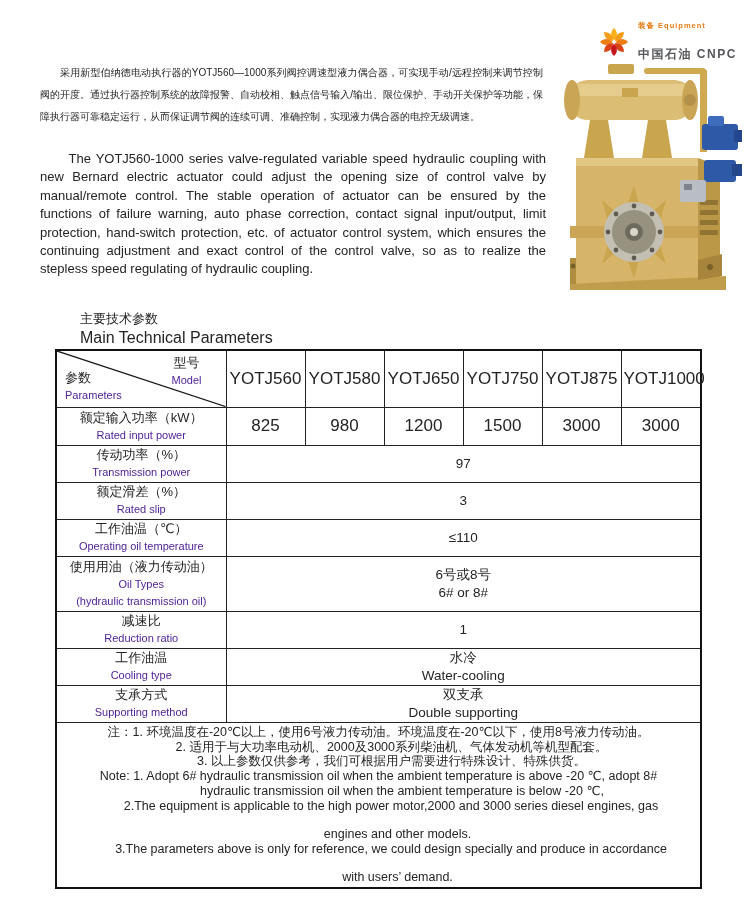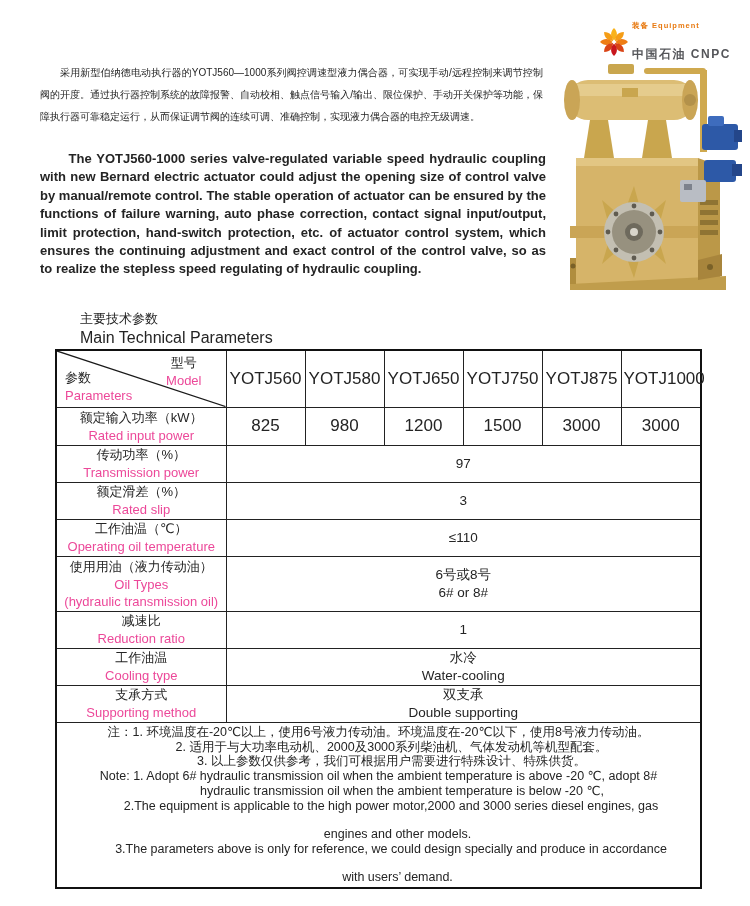--- a/index.html
+++ b/index.html
@@ -5,50 +5,50 @@
   * { margin:0; padding:0; box-sizing:border-box; }
   html,body { background:#e9e9e9; }
   .page {
     position:relative; width:750px; height:906px; margin:0 auto;
     background:#ffffff; overflow:hidden;
     font-family:"Liberation Sans","DejaVu Sans",sans-serif;
     color:#262626;
   }
 
   
-  .logo { position:absolute; left:597px; top:21px; display:flex; align-items:center; gap:1px; }
+  .logo { position:absolute; left:597px; top:21px; display:flex; align-items:center; gap:7px; }
   .logo-text-equip { font-size:7.5px; color:#e87a11; letter-spacing:1px; font-weight:bold; }
   .logo-text-name  { font-size:12px; color:#55565a; font-weight:bold; letter-spacing:1.5px; margin-top:15px; }
 
   
   .intro-zh {
     position:absolute; left:40px; top:62px; width:503px;
     font-size:10px; line-height:22px; text-align:justify; text-indent:2em; color:#242424;
   }
   .intro-en {
     position:absolute; left:40px; top:150px; width:506px;
-    font-size:13px; line-height:18.4px; text-align:justify; text-indent:2.2em; color:#242424;font-weight:bold;
+    font-size:13px; line-height:18.4px; text-align:justify; text-indent:2.2em; color:#242424;
   }
 
   
   .photo { position:absolute; left:556px; top:62px; width:190px; height:228px; }
 
   
   .sec-zh { position:absolute; left:80px; top:310px; font-size:13px; color:#242424; }
   .sec-en { position:absolute; left:80px; top:329px; font-size:16px; color:#242424; }
 
   
   table.spec {
     position:absolute; left:55px; top:349px; width:645px; height:540px;
     border-collapse:collapse; table-layout:fixed;
     border:2px solid #111;
   }
   table.spec td { border:1px solid #222; text-align:center; vertical-align:middle; padding:0 2px; }
   .lbl-zh { font-size:13px; line-height:18px; color:#242424; }
-  .lbl-en { font-size:13px; line-height:17px; color:#ec4899; }
+  .lbl-en { font-size:11px; line-height:17px; color:#4c1d95; }
   .val    { font-size:17px; color:#242424; }
   .val-line { font-size:13.5px; line-height:18px; color:#242424; }
 
   
   td.corner { position:relative; padding:0; }
   .diag { position:absolute; inset:0; width:100%; height:100%; }
   .corner-top  { position:absolute; top:3px;  right:24px; text-align:center; }
   .corner-bot  { position:absolute; bottom:3px; left:8px;  text-align:left; }
 
   

